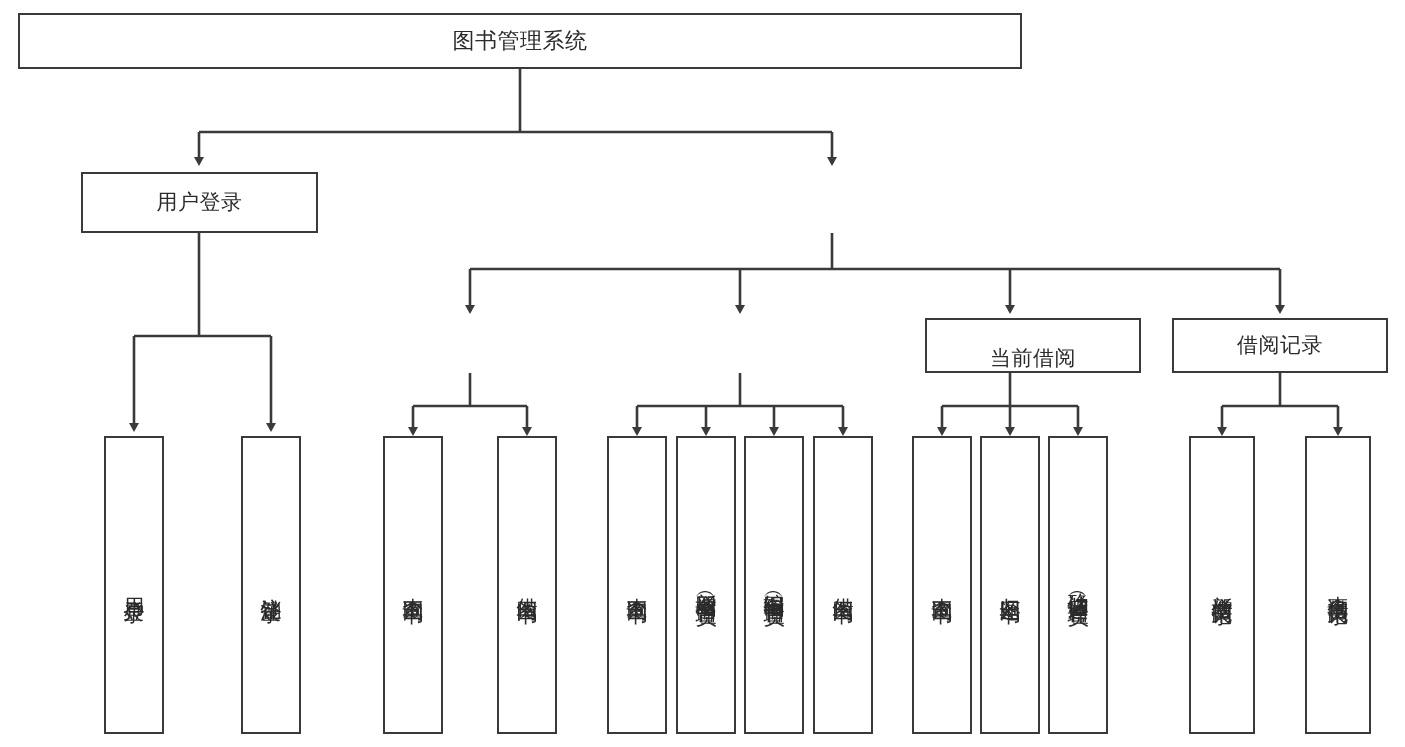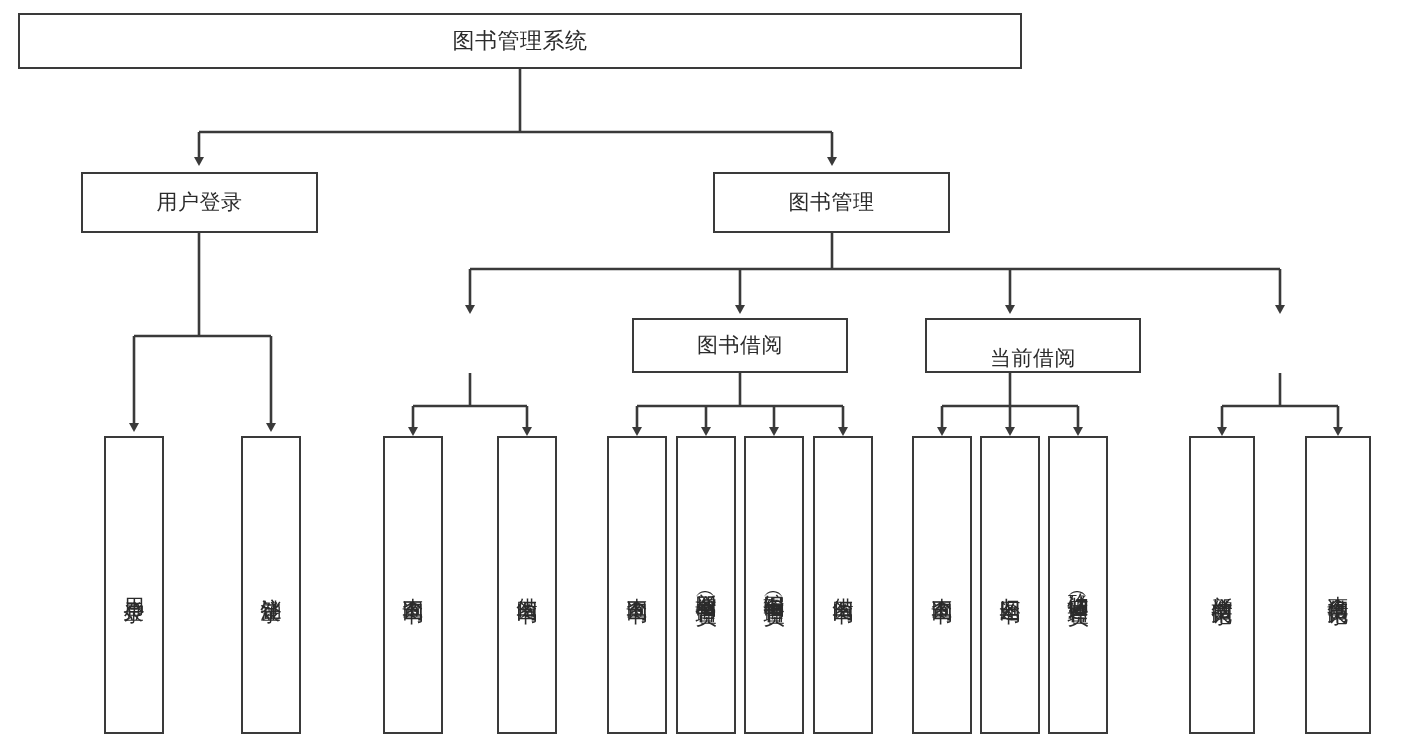--- a/index.html
+++ b/index.html
@@ -118,29 +118,26 @@
     </g>
   </svg>
 
   <div class="node h root" style="left:18px;top:13px;width:1004px;height:56px;">
     <span class="lbl">图书管理系统</span>
   </div>
 
   <div class="node h" style="left:81px;top:172px;width:237px;height:61px;">
     <span class="lbl">用户登录</span>
   </div>
-  <div class="node h" style="left:713px;top:172px;width:237px;height:61px;">
-    <span class="lbl">图书管理</span>
-  </div>
 
-  <div class="node h" style="left:632px;top:318px;width:216px;height:55px;">
-    <span class="lbl">图书借阅</span>
-  </div>
   <div class="node h" style="left:925px;top:318px;width:216px;height:55px;align-items:flex-end;">
     <span class="lbl">当前借阅</span>
+  </div>
+  <div class="node h" style="left:1172px;top:318px;width:216px;height:55px;">
+    <span class="lbl">借阅记录</span>
   </div>
 
   <div class="node v" style="left:104px;top:436px;width:60px;height:298px;">
     <span class="lbl">用户登录</span>
   </div>
   <div class="node v" style="left:241px;top:436px;width:60px;height:298px;">
     <span class="lbl">注销登录</span>
   </div>
 
   <div class="node v" style="left:383px;top:436px;width:60px;height:298px;">

